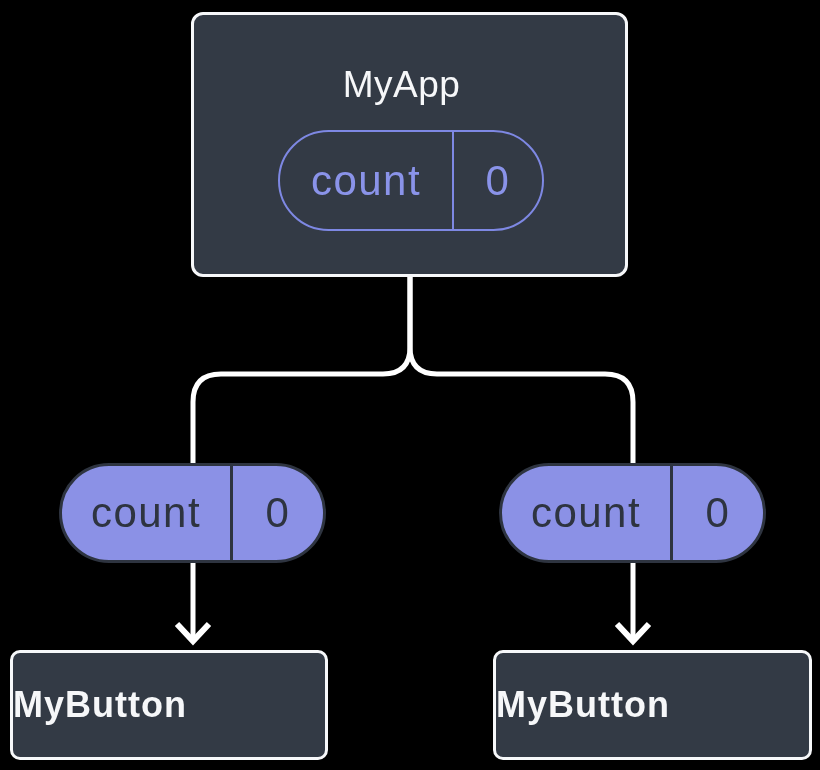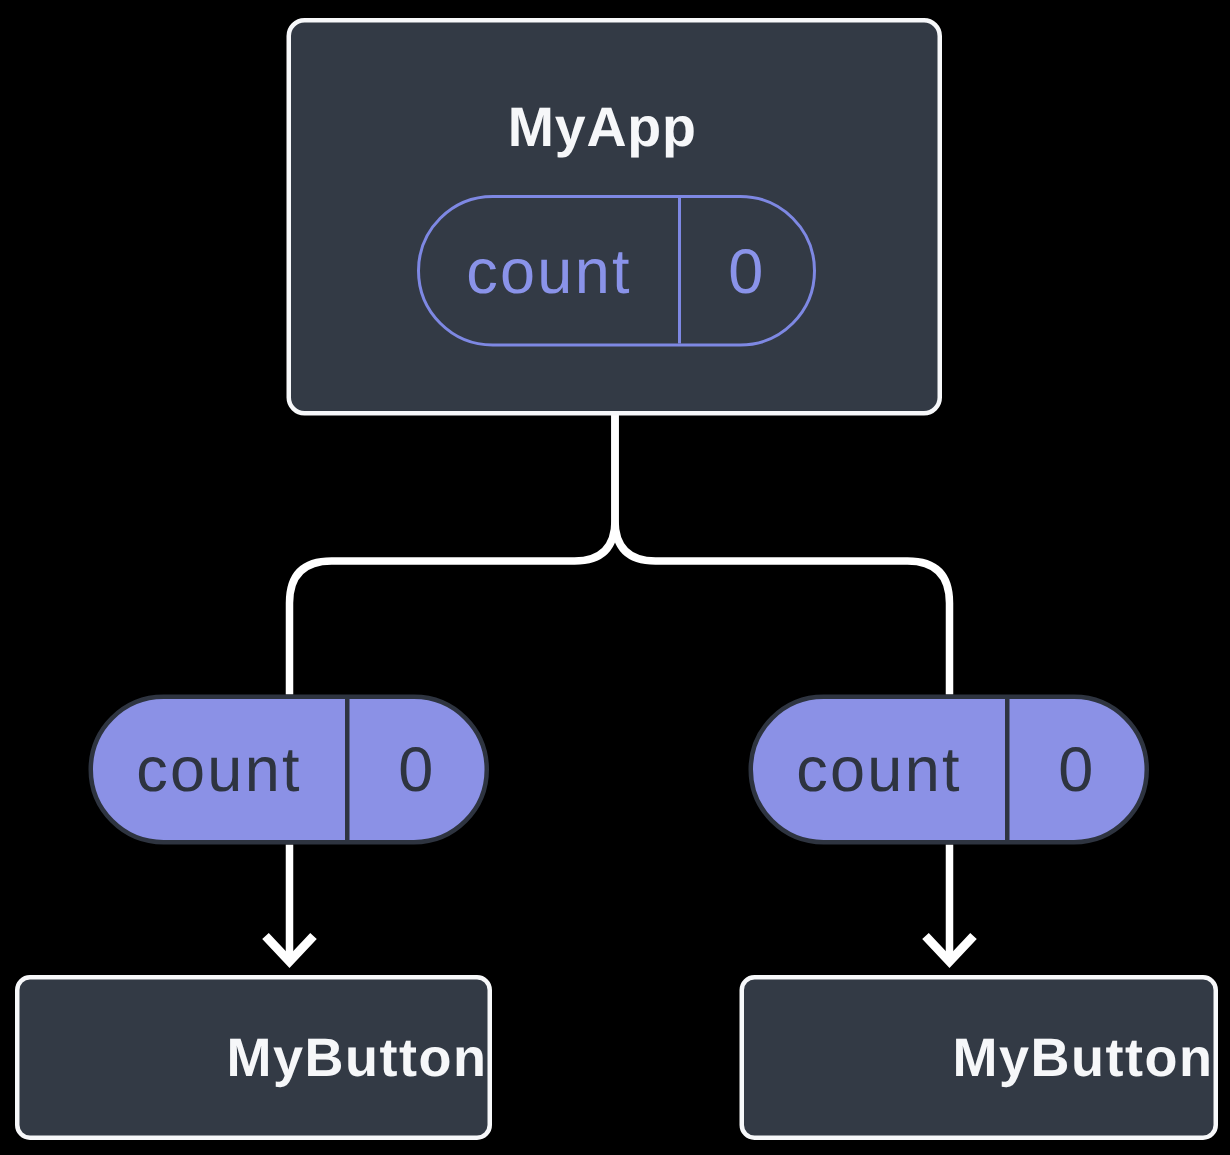--- a/index.html
+++ b/index.html
@@ -36,21 +36,21 @@
     border-radius: 12px;
   }
   .root-title {
     position: absolute;
     left: 0;
     right: 16px;
     top: 44px;
     text-align: center;
     color: #F6F7F9;
     font-size: 37px;
-    font-weight: 700;
+    font-weight: 400;
     letter-spacing: 0.5px;
     line-height: 52px;
   }
   .pill {
     position: absolute;
     display: flex;
     box-sizing: border-box;
     z-index: 3;
   }
   .state-pill {
@@ -87,22 +87,21 @@
     justify-content: center;
     font-size: 42px;
     letter-spacing: 1.5px;
     box-sizing: border-box;
   }
   .seg-value { flex: 1; }
   .button-node {
     border-radius: 10px;
     display: flex;
     align-items: center;
-    justify-content: flex-end;
-    padding-left: 24px;
+    justify-content: flex-start;
   }
   .button-node-left  { left: 10px;  top: 650px; width: 318px; height: 110px; }
   .button-node-right { left: 493px; top: 650px; width: 319px; height: 110px; }
   .button-title {
     color: #F6F7F9;
     font-size: 36px;
     font-weight: 700;
     letter-spacing: 1px;
   }
 </style>

